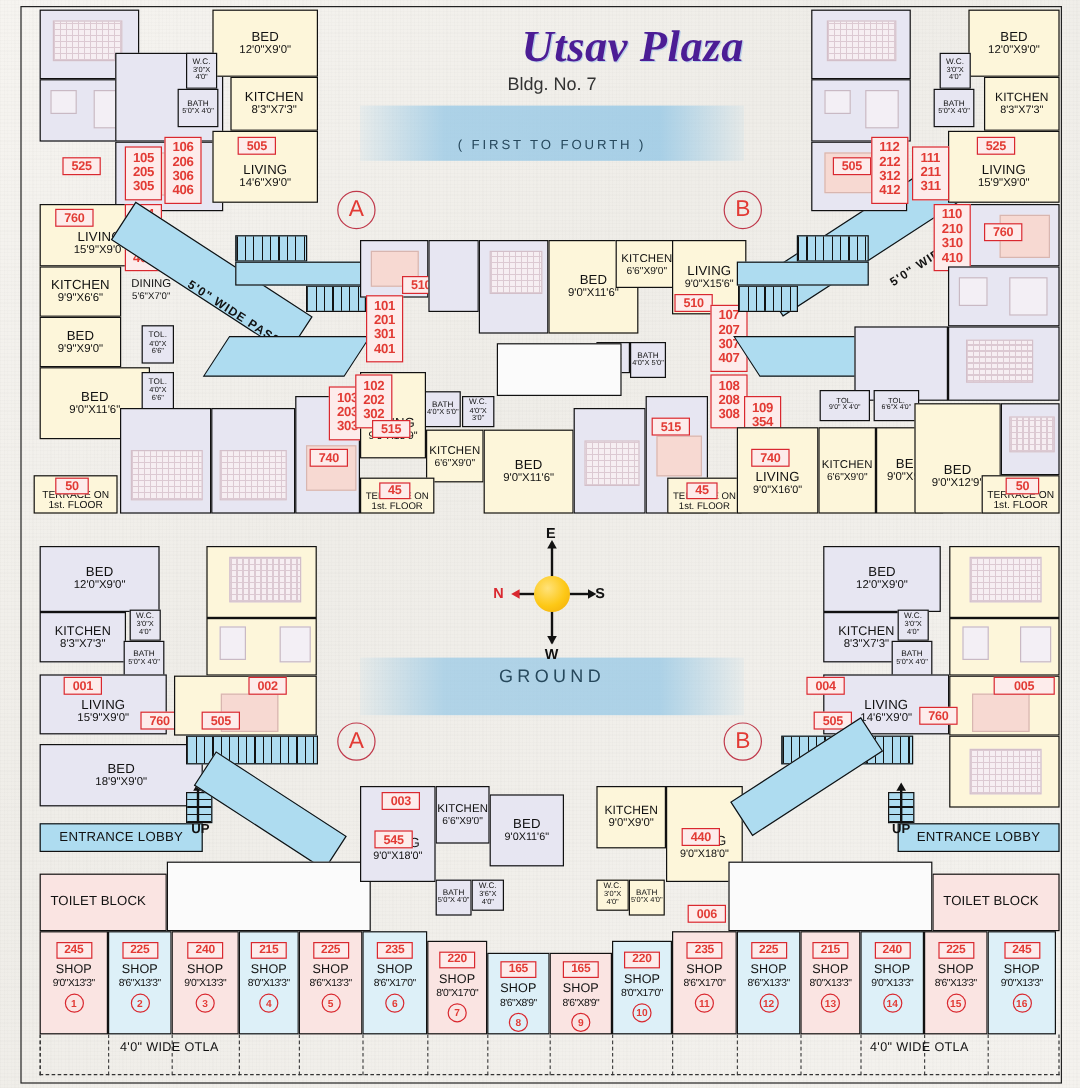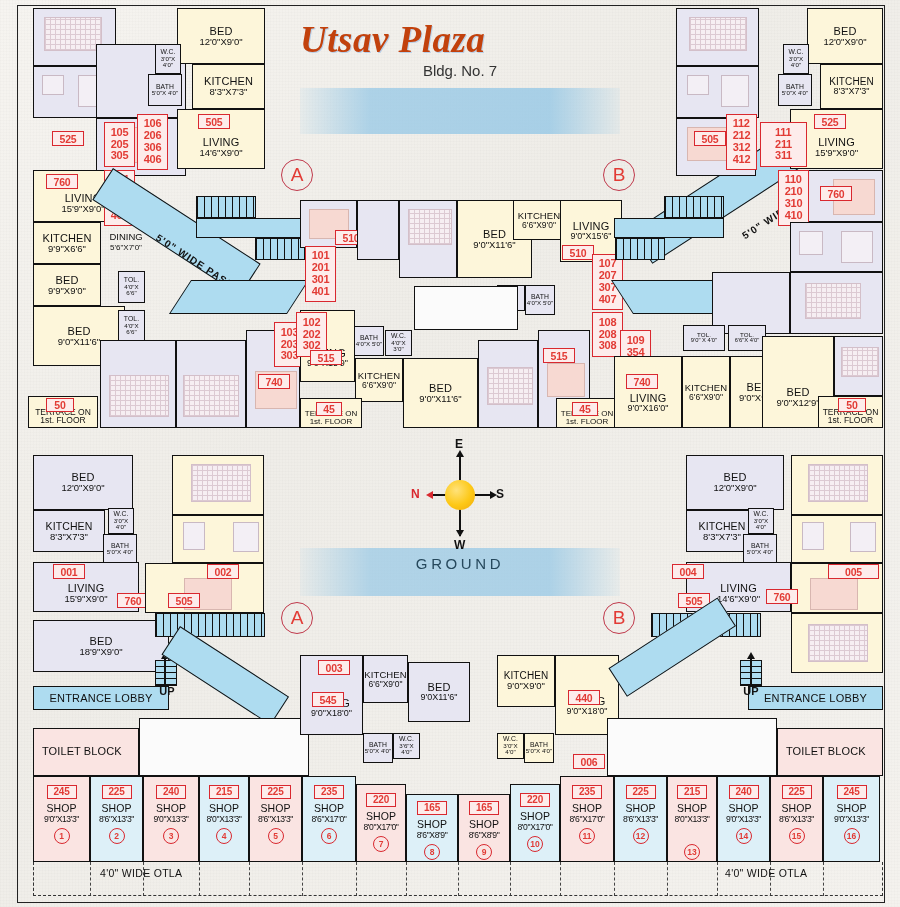--- a/index.html
+++ b/index.html
@@ -83,23 +83,23 @@
   .pass{position:absolute;background:#aedcf0;border:1.6px solid #111;box-sizing:border-box;}
   .passdiag{position:absolute;background:#aedcf0;border:1.6px solid #111;box-sizing:border-box;}
   .stair{position:absolute;background:#aedcf0;border:1.4px solid #111;box-sizing:border-box;
          background-image:repeating-linear-gradient(90deg,#111 0 1px,#aedcf0 1px 7px);}
   .stairH{position:absolute;background:#aedcf0;border:1.4px solid #111;box-sizing:border-box;
          background-image:repeating-linear-gradient(0deg,#111 0 1px,#aedcf0 1px 6px);}
   .passlbl{position:absolute;color:#111;font-size:11px;font-weight:700;letter-spacing:1px;white-space:nowrap;}
 
   
   #title{
-    position:absolute;left:300px;top:18px;width:320px;text-align:left;
+    position:absolute;left:300px;top:18px;width:320px;text-align:right;
     font-family:"Liberation Serif", serif;font-weight:700;font-style:italic;
-    font-size:37px;color:#c2410c;letter-spacing:.5px;
+    font-size:37px;color:#4c1d95;letter-spacing:.5px;
     text-shadow:1px 1px 0 #b9cfe8;
   }
   #subtitle{position:absolute;left:300px;top:62px;width:320px;text-align:center;
     font-size:15px;color:#333;}
   #band1{position:absolute;left:300px;top:88px;width:320px;height:46px;
     background:linear-gradient(90deg,rgba(173,213,235,.15) 0%,rgba(150,200,230,.75) 22%,rgba(150,200,230,.8) 78%,rgba(173,213,235,.15) 100%);}
   #band1 .l1{position:absolute;left:0;top:7px;width:100%;text-align:center;
     font-size:15px;letter-spacing:3.2px;color:#26485c;font-weight:400;}
   #band1 .l2{position:absolute;left:0;top:27px;width:100%;text-align:center;
     font-size:11px;letter-spacing:2.4px;color:#26485c;}
@@ -133,20 +133,21 @@
 </style>
 </head>
 <body>
 
 <div id="paper"></div>
 <div id="sheet"></div>
 
 <div id="title">Utsav Plaza</div>
 <div id="subtitle">Bldg. No. 7</div>
 <div id="band1">
+  <div class="l2">( FIRST TO FOURTH )</div>
 </div>
 <div id="band2">
   <div class="l1">GROUND</div>
 </div>
 
 <div id="compass">
   <div class="arm" style="left:39px;top:2px;width:2px;height:30px;"></div>
   <div class="arm" style="left:39px;top:58px;width:2px;height:28px;"></div>
   <div class="arm" style="left:10px;top:44px;width:18px;height:2px;"></div>
   <div class="arm" style="left:52px;top:44px;width:20px;height:2px;"></div>
@@ -395,21 +396,21 @@
   </div>
   <div class="rm lav tiny" style="left:778px;top:74px;width:34px;height:32px;">
     <div class="n">BATH</div>
     <div class="d">5'0"X 4'0"</div>
   </div>
   <div class="rm yel" style="left:790px;top:109px;width:93px;height:60px;">
     <div class="n" style="margin-top:16px">LIVING</div>
     <div class="d">15'9"X9'0"</div>
   </div>
   <div class="tag" style="left:814px;top:114px;width:32px;height:15px;">525</div>
-  <div class="fn" style="left:760px;top:122px;width:47px;height:45px;white-space:pre;">111
+  <div class="fn" style="left:760px;top:122px;width:31px;height:45px;white-space:pre;">111
 211
 311</div>
   <div class="fn" style="left:726px;top:114px;width:31px;height:56px;white-space:pre;">112
 212
 312
 412</div>
   <div class="tag" style="left:694px;top:131px;width:32px;height:15px;">505</div>
 
   <div class="rm lav" style="left:790px;top:170px;width:93px;height:52px;">
     <div class="fu2" style="left:42px;top:8px;width:40px;height:34px;"></div>
@@ -703,21 +704,21 @@
       <div class="tag" style="position: relative; left: 0px; top: 0px; width: 30px; height: 14px; font-size: 10px; margin-bottom: 4px;">225</div>
       <div class="n" style="font-size: 10.5px;">SHOP</div>
       <div class="d" style="font-size: 8.6px; letter-spacing: -0.4px; margin-top: 1px;">8'6"X13'3"</div>
       <div class="snum" style="position: relative; left: 0px; top: 0px; margin-top: 5px;">12</div>
     </div>
     <div class="otlatick" style="left: 614px; top: 862px; height: 34px;"></div>
     <div class="rm pnk" style="left: 667px; top: 776px; width: 50px; height: 86px; justify-content: flex-start; padding-top: 8px;">
       <div class="tag" style="position: relative; left: 0px; top: 0px; width: 30px; height: 14px; font-size: 10px; margin-bottom: 4px;">215</div>
       <div class="n" style="font-size: 10.5px;">SHOP</div>
       <div class="d" style="font-size: 8.6px; letter-spacing: -0.4px; margin-top: 1px;">8'0"X13'3"</div>
-      <div class="snum" style="position: relative; left: 0px; top: 0px; margin-top: 21px;">13</div>
+      <div class="snum" style="position: relative; left: 0px; top: 0px; margin-top: 5px;">13</div>
     </div>
     <div class="otlatick" style="left: 667px; top: 862px; height: 34px;"></div>
     <div class="rm cyn" style="left: 717px; top: 776px; width: 53px; height: 86px; justify-content: flex-start; padding-top: 8px;">
       <div class="tag" style="position: relative; left: 0px; top: 0px; width: 30px; height: 14px; font-size: 10px; margin-bottom: 4px;">240</div>
       <div class="n" style="font-size: 10.5px;">SHOP</div>
       <div class="d" style="font-size: 8.6px; letter-spacing: -0.4px; margin-top: 1px;">9'0"X13'3"</div>
       <div class="snum" style="position: relative; left: 0px; top: 0px; margin-top: 5px;">14</div>
     </div>
     <div class="otlatick" style="left: 717px; top: 862px; height: 34px;"></div>
     <div class="rm pnk" style="left: 770px; top: 776px; width: 53px; height: 86px; justify-content: flex-start; padding-top: 8px;">

